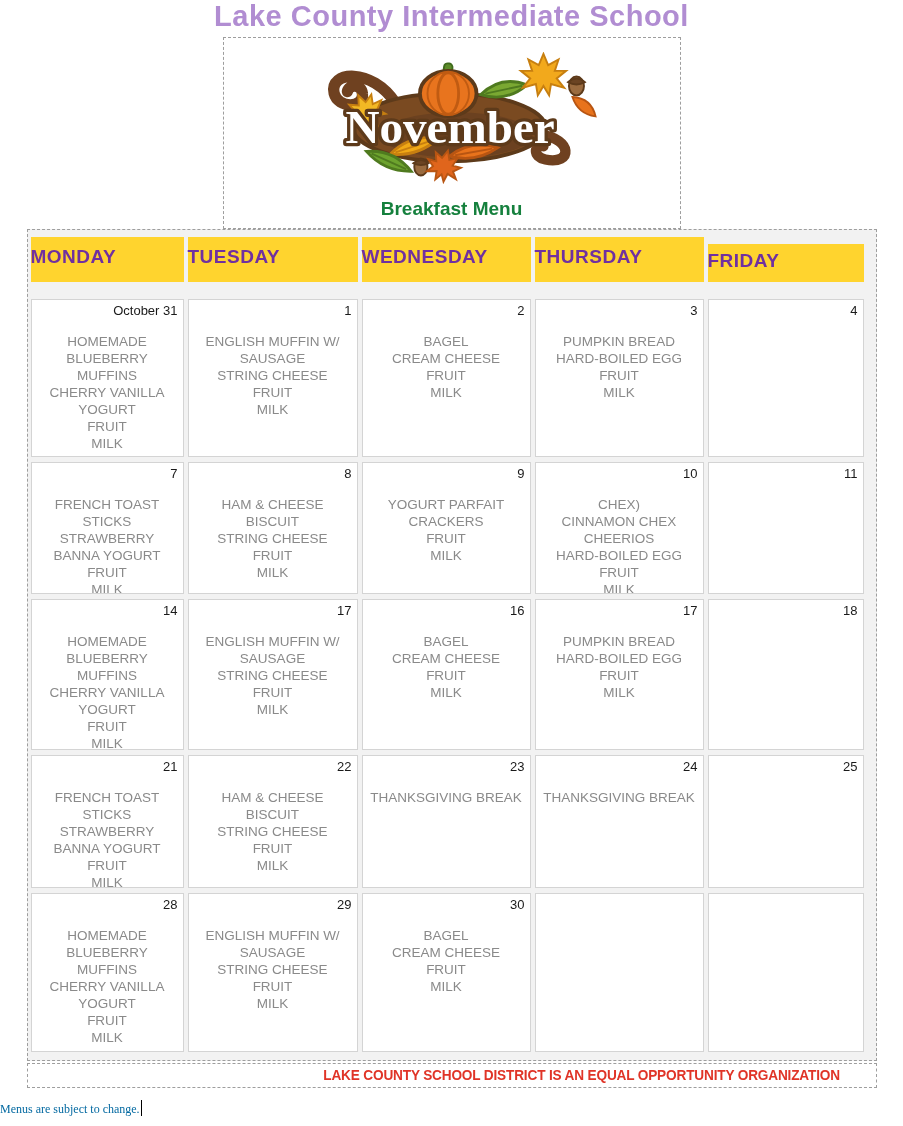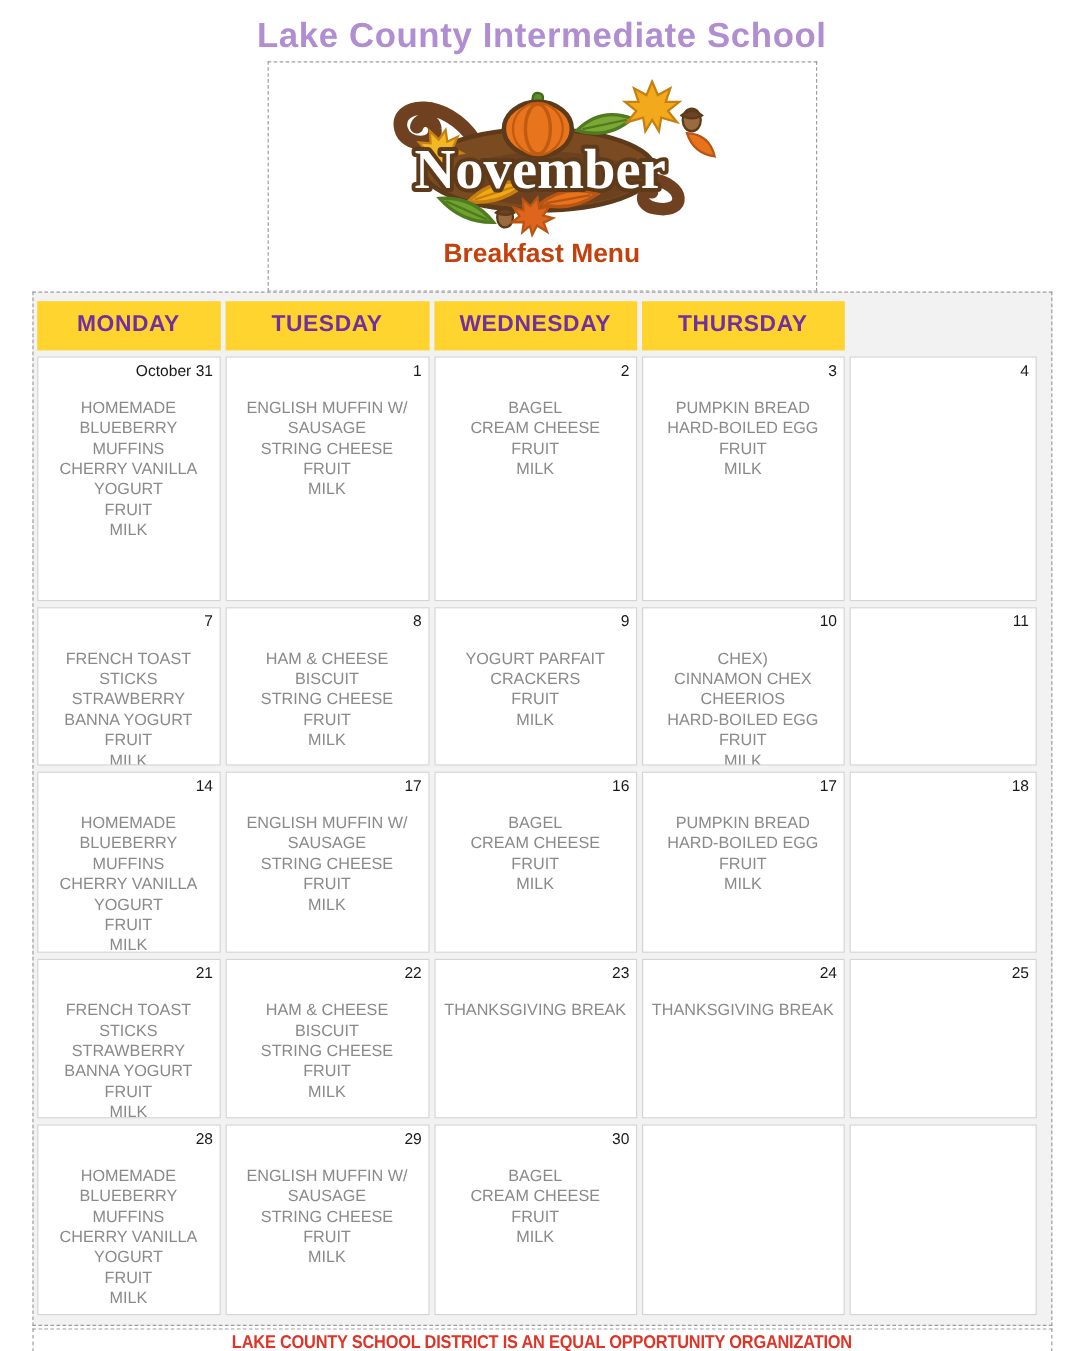--- a/index.html
+++ b/index.html
@@ -1,73 +1,73 @@
 <!DOCTYPE html>
 <html><head>
 <meta charset="utf-8">
 <style>
   * { margin:0; padding:0; box-sizing:border-box; }
   html,body { width:903px; background:#ffffff; font-family:"Liberation Sans", sans-serif; }
   body { height:1126px; overflow:hidden; }
 
   .school-title {
-    margin-top:14px; text-align:center;
+    text-align:center;
     font-size:29px; font-weight:bold; color:#b18dd2; letter-spacing:0.5px;
   }
 
   .banner-box {
     width:458px; height:192px; margin:4px auto 0;
     border:1px dashed #9e9e9e;
     display:flex; flex-direction:column; align-items:center;
   }
   .banner-box svg { margin-top:14px; }
   .menu-title {
-    font-size:22px; font-weight:bold; color:#c2410c; margin-top:0px;
+    font-size:19px; font-weight:bold; color:#15803d; margin-top:14px;
   }
 
   .calendar {
     width:850px; margin:0 auto;
     border:1px dashed #9e9e9e; background:#f2f2f2;
     padding:7px 12px 8px 3px;
   }
   .cal-row {
     display:grid;
     grid-template-columns:153px 170px 169px 169px auto;
     column-gap:4px;
   }
   .head-cell {
     background:#ffd42e; color:#7030a0;
     font-weight:bold; font-size:19px; letter-spacing:0.5px;
-    text-align:center; padding:9px 0 10px;
+    text-align:left; padding:9px 0 10px;
   }
   .head-friday { margin-top:7px; padding-top:6px; }
   #cal-body .week { margin-top:5px; }
   .day-cell {
     background:#ffffff; border:1px solid #d4d4d4;
     overflow:hidden;
   }
-  .week-0 .day-cell { height:204px; }
+  .week-0 .day-cell { height:158px;margin-top:12px; }
   .week-1 .day-cell { height:132px; }
   .week-2 .day-cell { height:151px; }
   .week-3 .day-cell { height:133px; }
   .week-4 .day-cell { height:159px; }
   .date {
     text-align:right; font-size:13px; color:#1a1a1a;
     padding:3px 5px 0 0; height:19px;
   }
   .menu {
     margin-top:14px; text-align:center;
     font-size:13.5px; line-height:17px; color:#8a8a8a;
     white-space:pre-line;
   }
 
   .notice-box {
     width:850px; margin:2px auto 12px;
     border:1px dashed #9e9e9e;
-    text-align:center; padding:2px 0 3px;
+    text-align:right; padding:2px 0 3px;
   }
   .notice-text {
     display:inline-block; transform:scaleX(0.88); transform-origin:center;
     color:#e03427; font-weight:bold; font-size:15.5px; letter-spacing:-0.2px;
     white-space:nowrap;
   }
   .note-line {
     margin-top:11px; text-align:left;
     font-family:"Liberation Serif", serif; font-size:12px; color:#0369a1;
   }
@@ -144,20 +144,21 @@
     </svg>
     <h2 class="menu-title">Breakfast Menu</h2>
   </div>
 
   <div class="calendar">
     <div class="cal-row" id="cal-head">
         <div class="head-cell">MONDAY</div>
         <div class="head-cell">TUESDAY</div>
         <div class="head-cell">WEDNESDAY</div>
         <div class="head-cell">THURSDAY</div>
+        <div class="head-cell head-friday">FRIDAY</div>
       </div>
     <div id="cal-body">
         <div class="cal-row week week-0">
           <div class="day-cell">
             <div class="date">October 31</div>
             <div class="menu">HOMEMADE
 BLUEBERRY
 MUFFINS
 CHERRY VANILLA
 YOGURT

